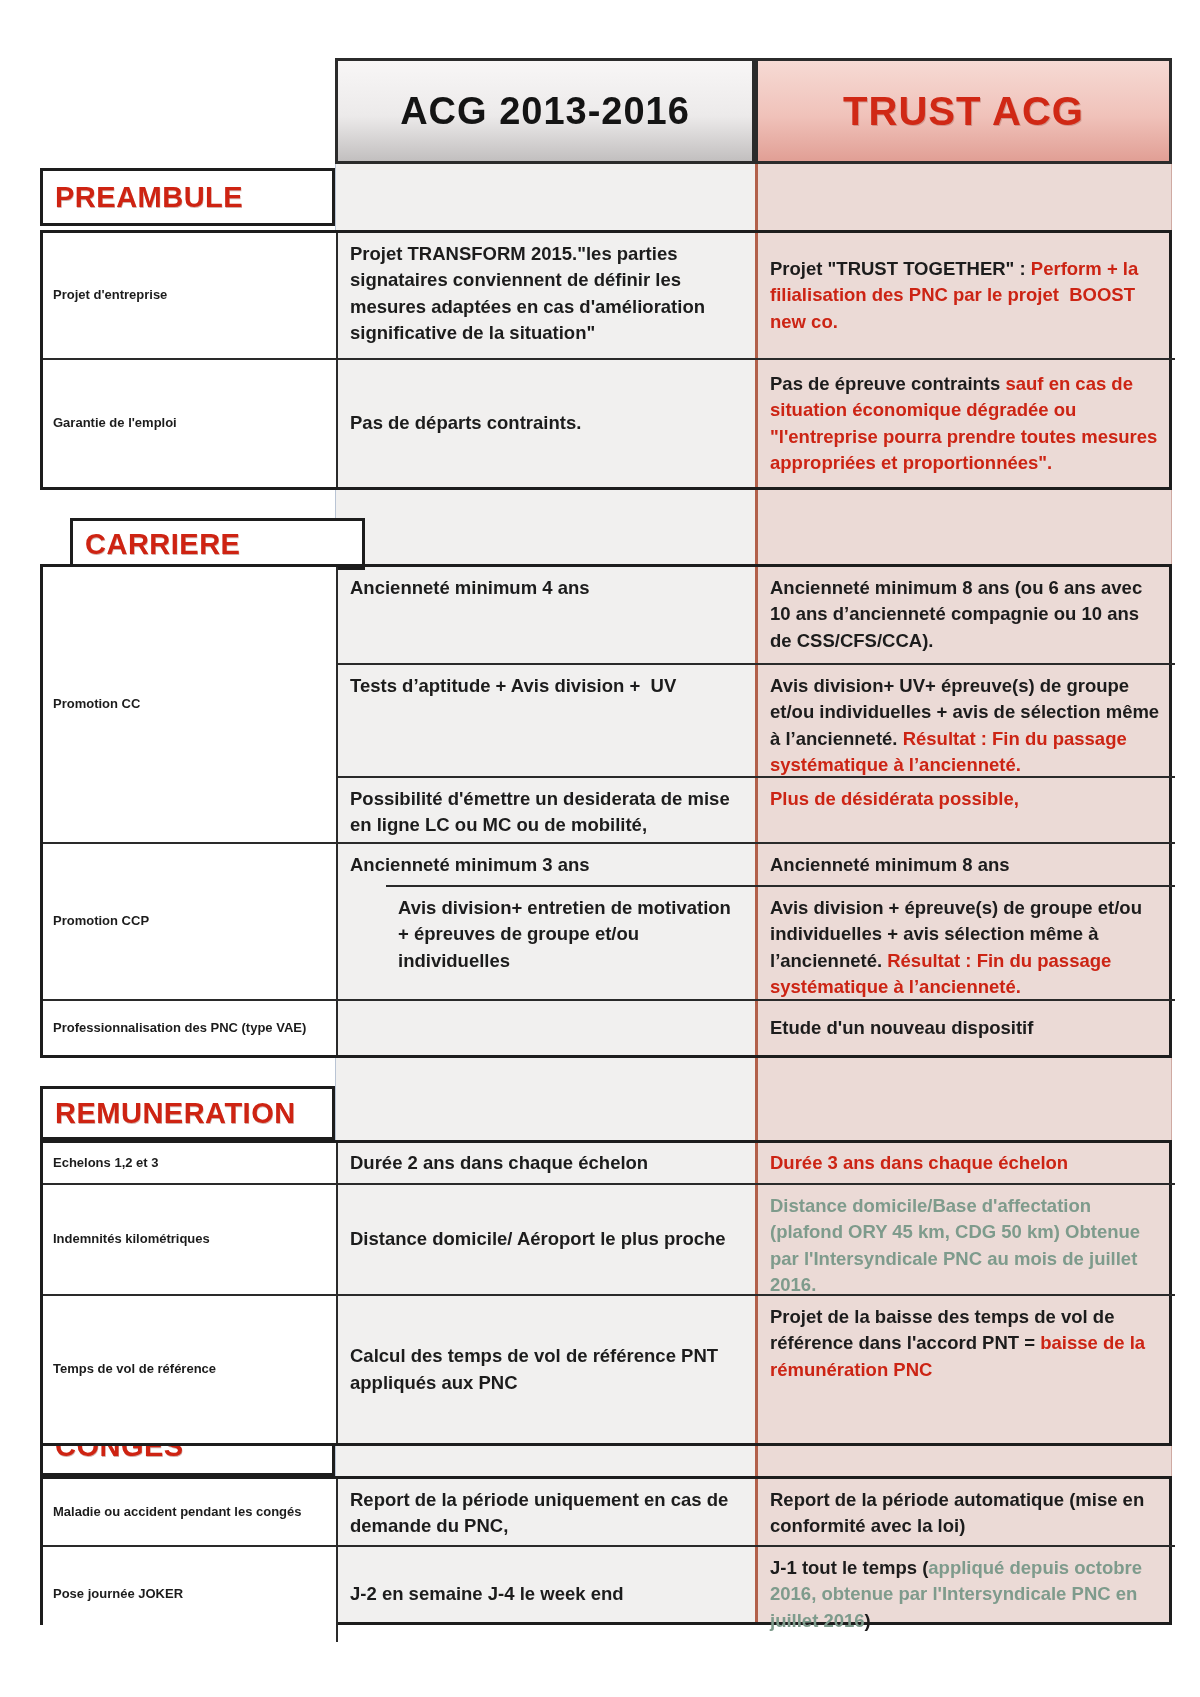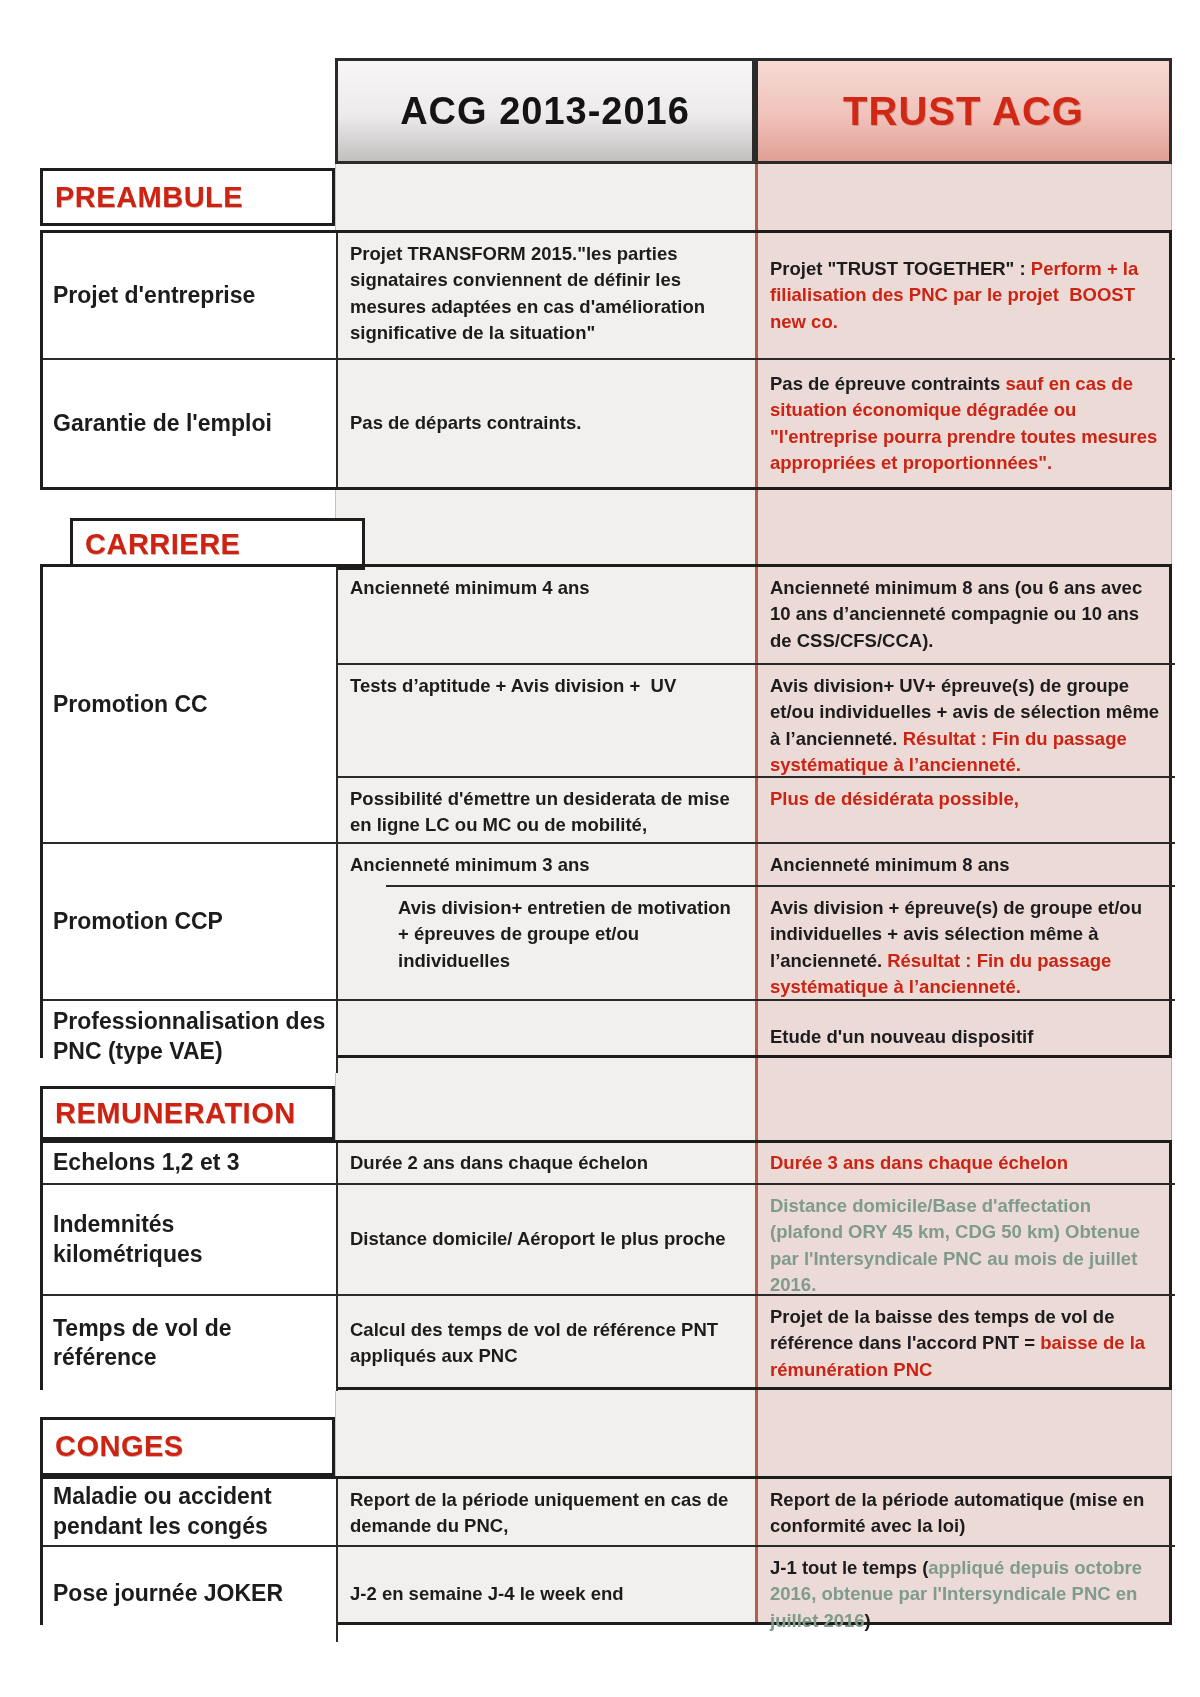--- a/index.html
+++ b/index.html
@@ -24,26 +24,26 @@
 
   
   .sec-title{left:40px;width:295px;background:#ffffff;border:3px solid #1d1d1d;color:#ce2312;
     font-size:29px;letter-spacing:0.5px;display:flex;align-items:center;padding-left:12px;
     text-shadow:0.5px 0.5px 0 rgba(130,25,12,0.35);}
 
   
   .block{left:40px;width:1132px;display:grid;border:3px solid #1d1d1d;}
   #b1{top:230px;height:260px;grid-template-columns:295px 420px 417px;grid-template-rows:125px 1fr;}
   #b2{top:564px;height:494px;grid-template-columns:295px 420px 417px;grid-template-rows:96px 113px 66px 43px 114px 1fr;}
-  #b3{top:1140px;height:250px;grid-template-columns:295px 420px 417px;grid-template-rows:40px 111px 1fr;}
+  #b3{top:1140px;height:306px;grid-template-columns:295px 420px 417px;grid-template-rows:40px 111px 1fr;}
   #b4{top:1476px;height:149px;grid-template-columns:295px 420px 417px;grid-template-rows:66px 1fr;}
 
   .cell{box-sizing:border-box;padding:8px 12px;font-size:18.5px;line-height:1.42;white-space:pre-wrap;}
   .lab{box-sizing:border-box;display:flex;align-items:center;background:#ffffff;
-    padding:6px 10px;font-size:23px;line-height:1.3;border-right:2px solid #2a2a2a;}
+    padding:6px 10px;font-size:13px;line-height:1.3;border-right:2px solid #2a2a2a;}
   .bt{border-top:2px solid #2a2a2a;}
   .v-center{display:flex;flex-direction:column;justify-content:center;}
 
   .run-black{color:#1c1c1c;}
   .run-red{color:#cc2414;}
   .run-green{color:#7e9b8c;}
 </style>
 </head>
 <body>
 

